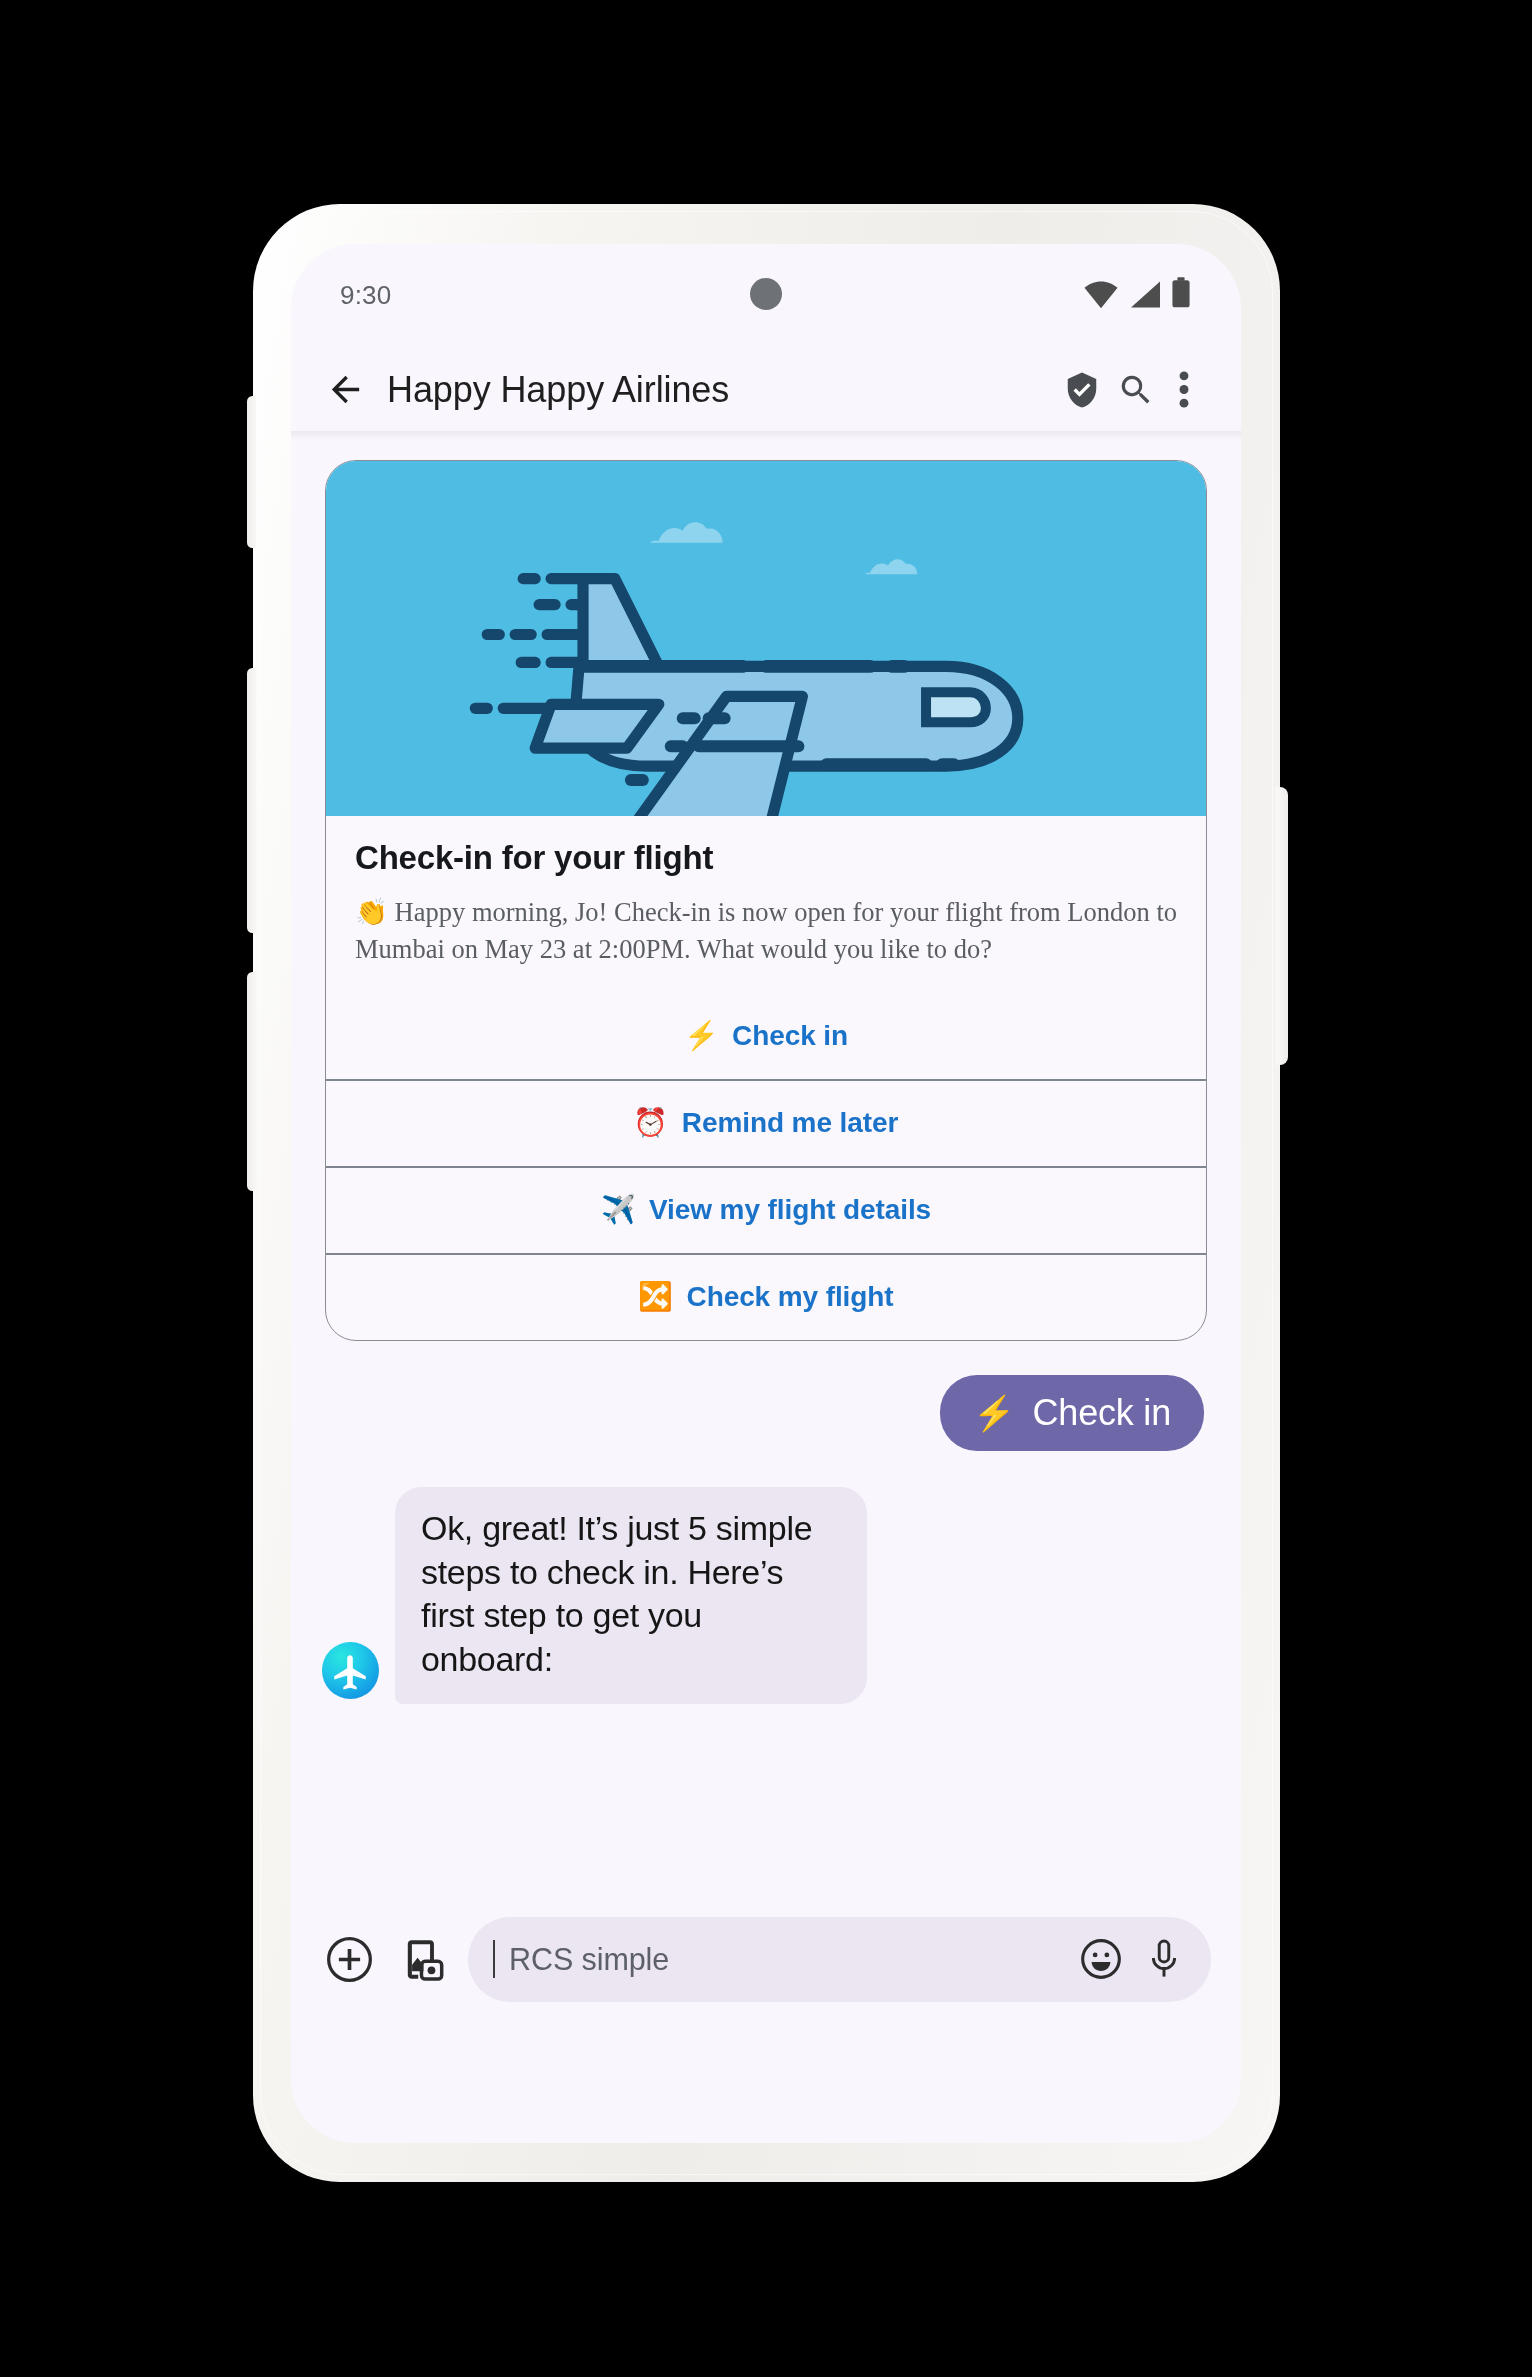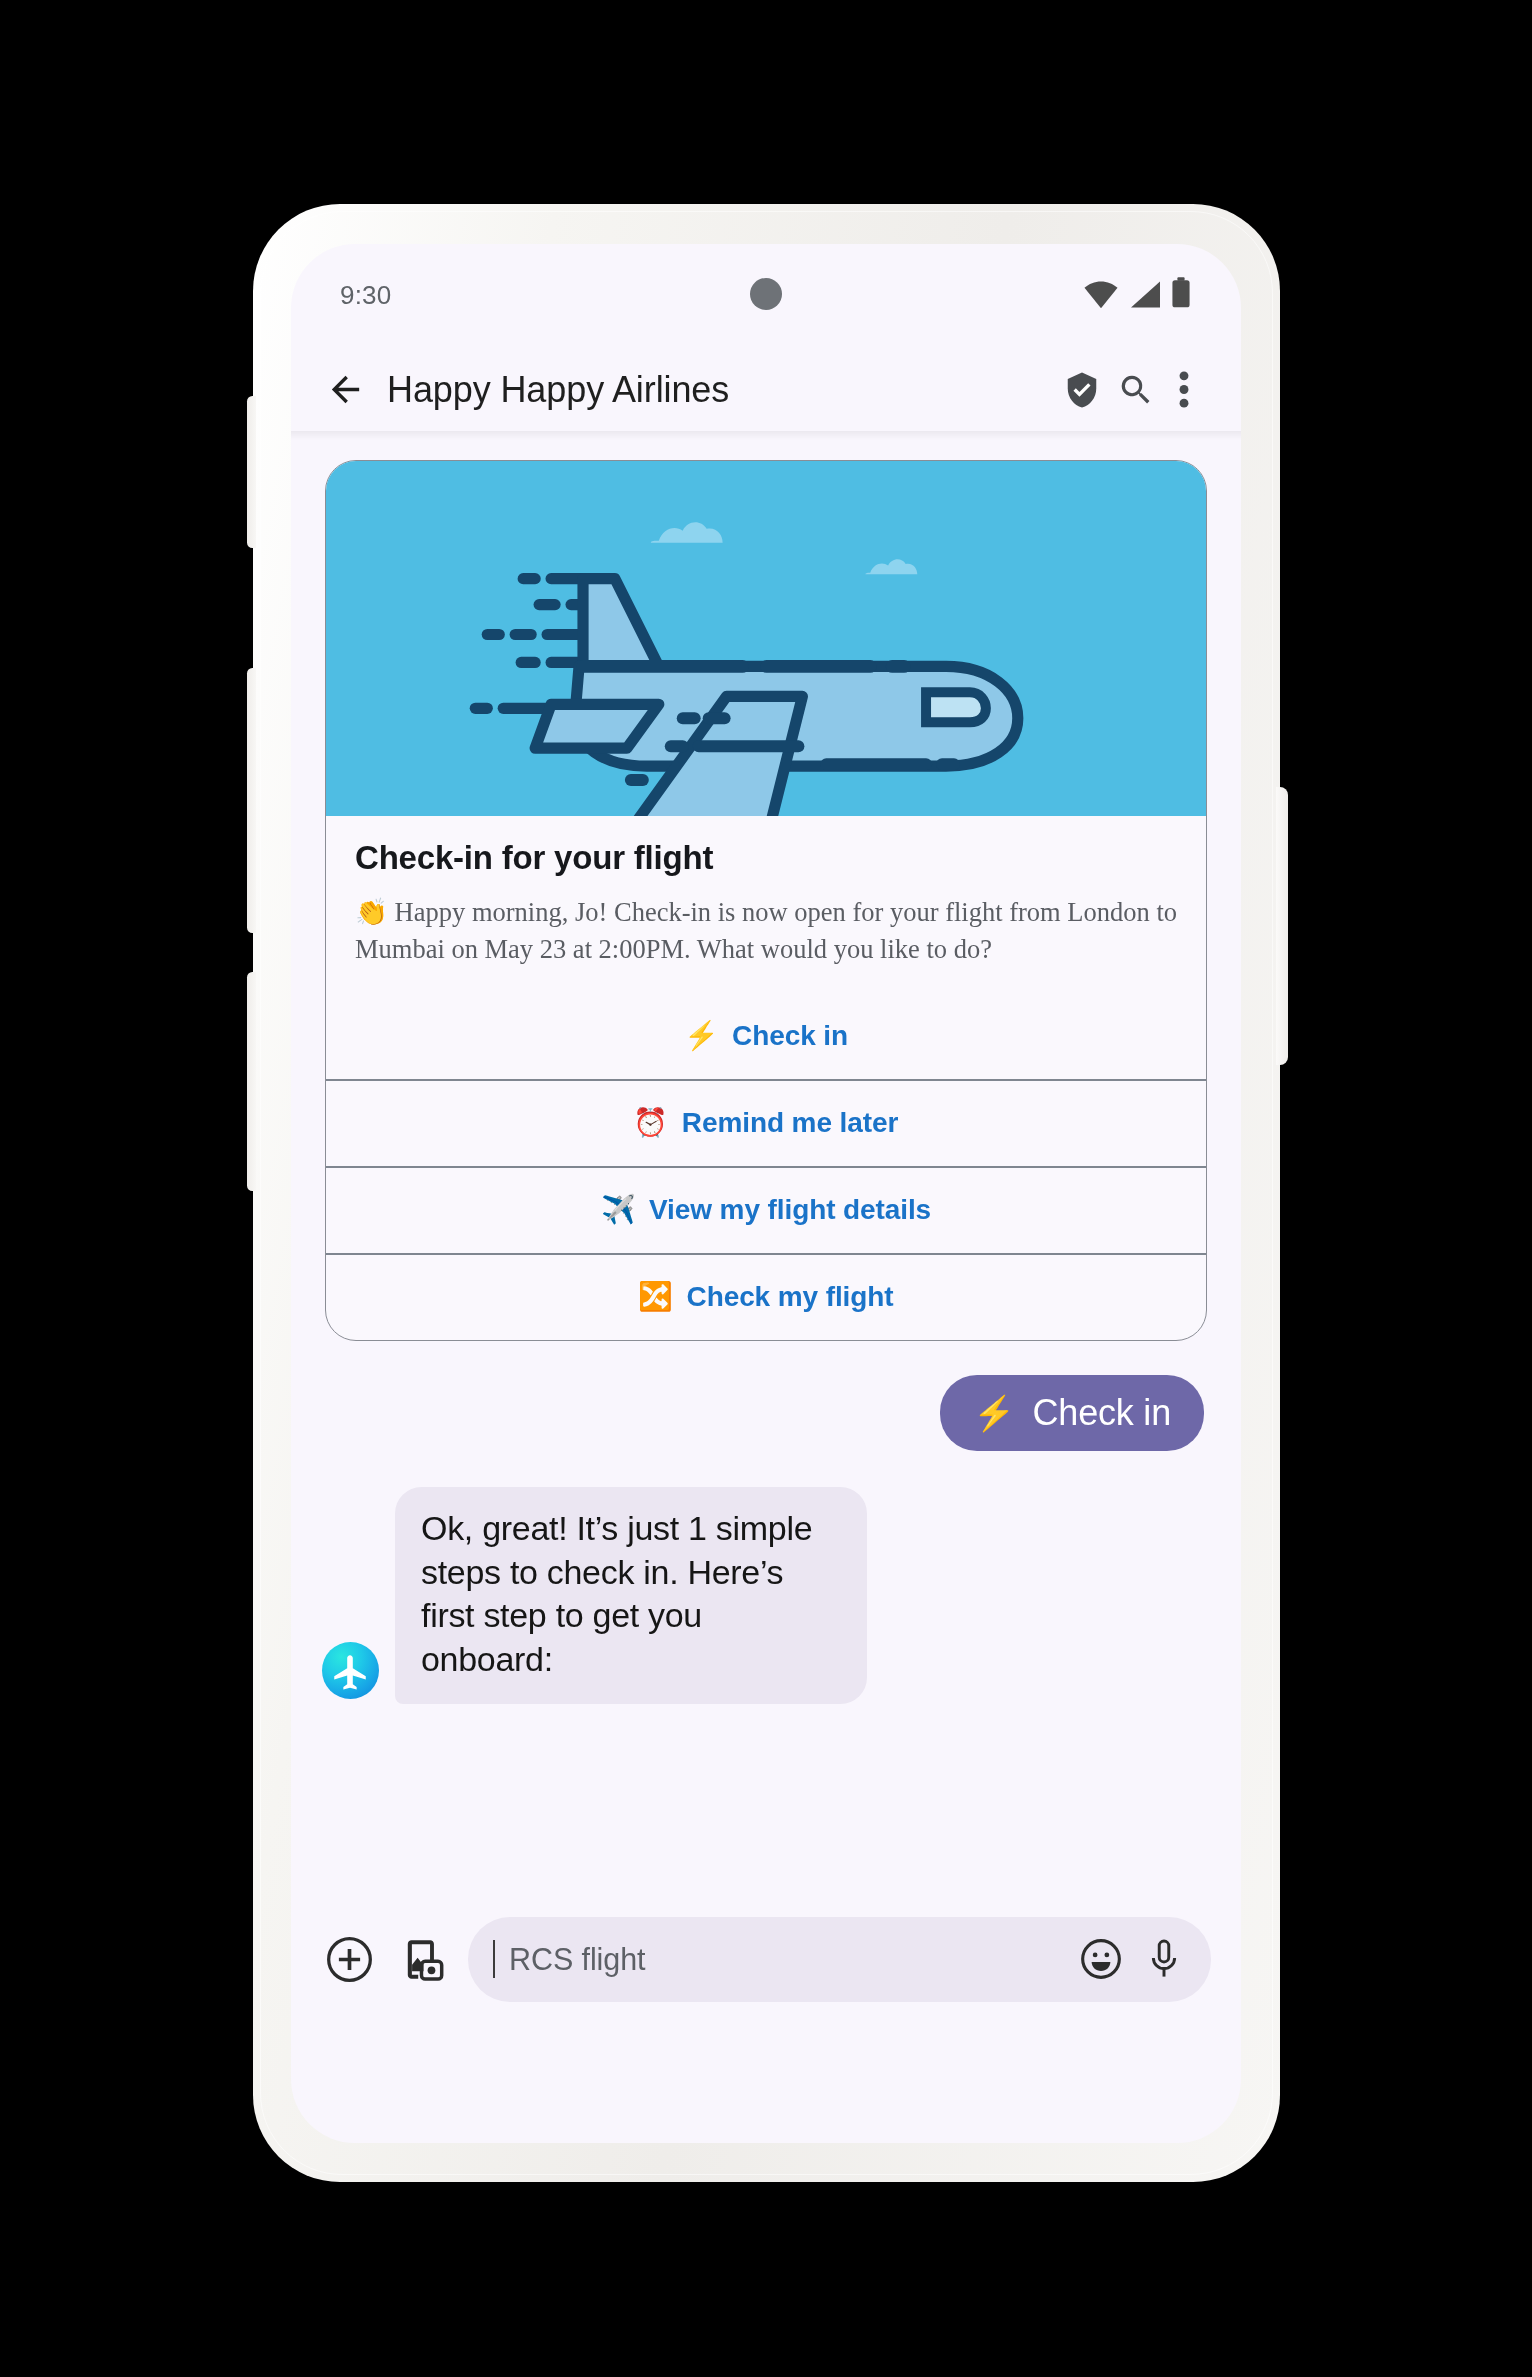--- a/index.html
+++ b/index.html
@@ -456,21 +456,21 @@
       </div>
 
       <div id="received-row">
         <div id="bot-avatar">
           <span>
             <svg width="42" height="42" viewBox="0 0 24 24">
               <path d="M21 15.5 13.6 11V5.2c0-.9-.7-1.7-1.6-1.7s-1.6.8-1.6 1.7V11L3 15.5v1.9l7.4-2.3v5.1l-2.2 1.5v1.4l3.8-1 3.8 1v-1.4l-2.2-1.5v-5.1L21 17.4v-1.9z" fill="#ffffff"></path>
             </svg>
           </span>
         </div>
-        <div id="received-bubble">Ok, great! It’s just 1 simple steps to check in. Here’s first step to get you onboard:</div>
+        <div id="received-bubble">Ok, great! It’s just 5 simple steps to check in. Here’s first step to get you onboard:</div>
       </div>
 
     </div>
 
     <div id="compose-bar">
 
       <div class="compose-icon-btn">
         <span>
           <svg width="49" height="49" viewBox="0 0 24 24">
             <circle cx="12" cy="12" r="10.2" fill="none" stroke="#2c2c2c" stroke-width="1.6"></circle>
@@ -485,21 +485,21 @@
             <path d="M6.6 2.6h9.2c1 0 1.8.8 1.8 1.8v7.8h-1.9V4.5H6.8v15h3.1v1.9H6.6c-1 0-1.8-.8-1.8-1.8V4.4c0-1 .8-1.8 1.8-1.8z" fill="#2c2c2c"></path>
             <path d="M6.9 14.6l2.7-3.4 1.8 2.3 1.1-1.4v5.7H6.9z" fill="#2c2c2c"></path>
             <path d="M13.3 12.9h6.3c1 0 1.8.8 1.8 1.8v5.1c0 1-.8 1.8-1.8 1.8h-6.3c-1 0-1.8-.8-1.8-1.8v-5.1c0-1 .8-1.8 1.8-1.8z" fill="none" stroke="#2c2c2c" stroke-width="1.7"></path>
             <circle cx="16.4" cy="17.3" r="1.9" fill="#2c2c2c"></circle>
           </svg>
         </span>
       </div>
 
       <div id="message-input-wrap">
         <span id="message-caret"></span>
-        <span id="message-placeholder">RCS flight</span>
+        <span id="message-placeholder">RCS simple</span>
         <span class="input-icon-btn">
           <span>
             <svg width="44" height="44" viewBox="0 0 24 24">
               <circle cx="12" cy="12" r="10" fill="none" stroke="#2c2c2c" stroke-width="1.7"></circle>
               <circle cx="8.8" cy="9.8" r="1.3" fill="#2c2c2c"></circle>
               <circle cx="15.2" cy="9.8" r="1.3" fill="#2c2c2c"></circle>
               <path d="M6.9 13.6h10.2c0 2.8-2.3 4.9-5.1 4.9s-5.1-2.1-5.1-4.9z" fill="#2c2c2c"></path>
             </svg>
           </span>
         </span>

